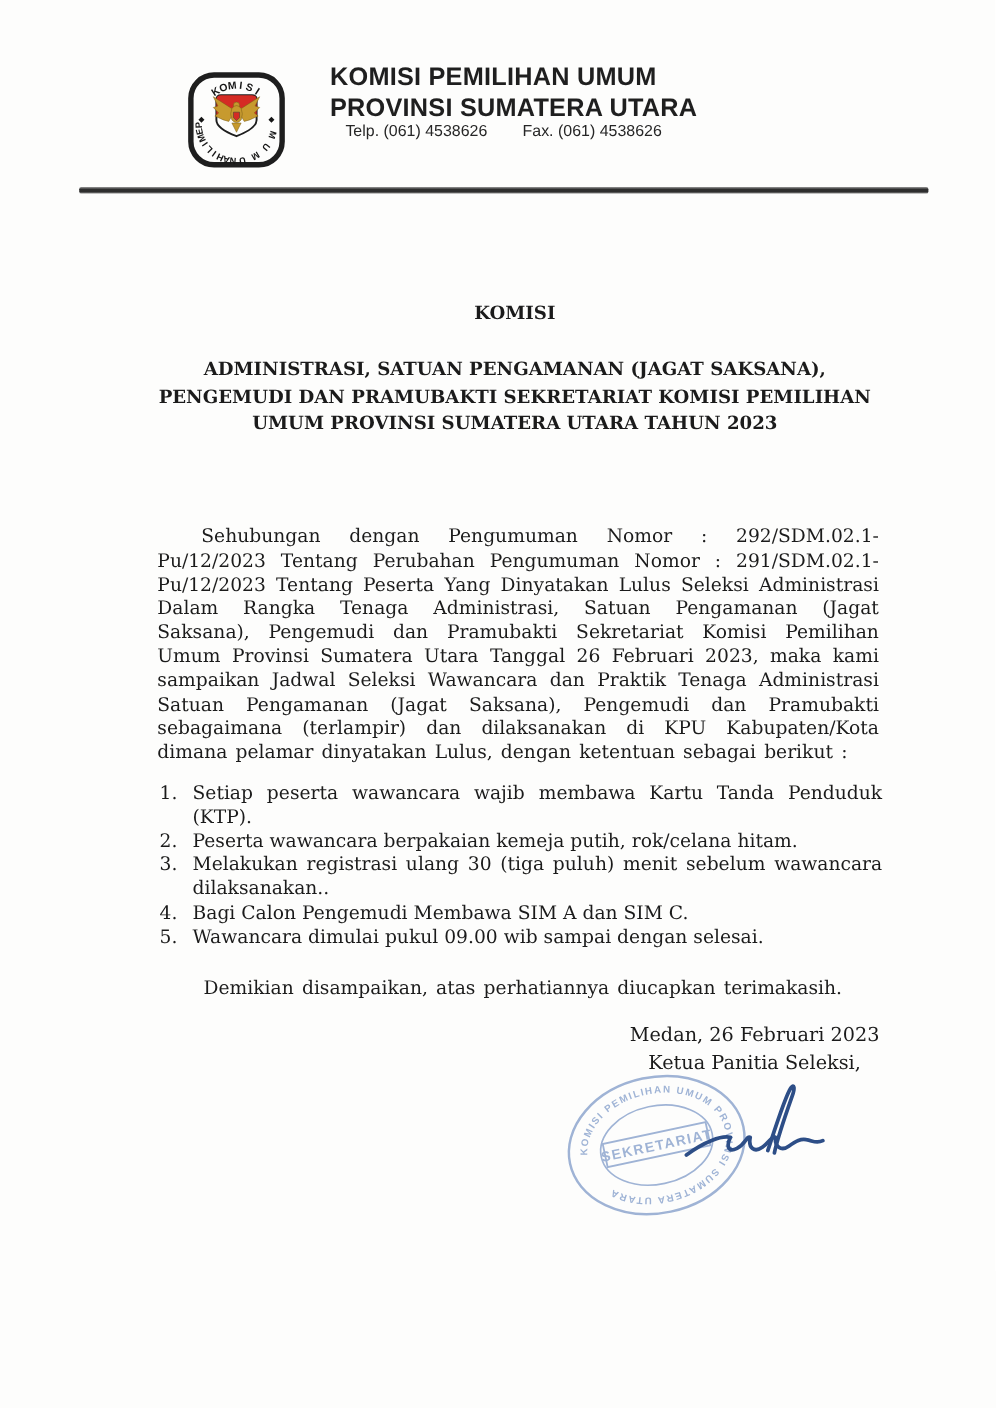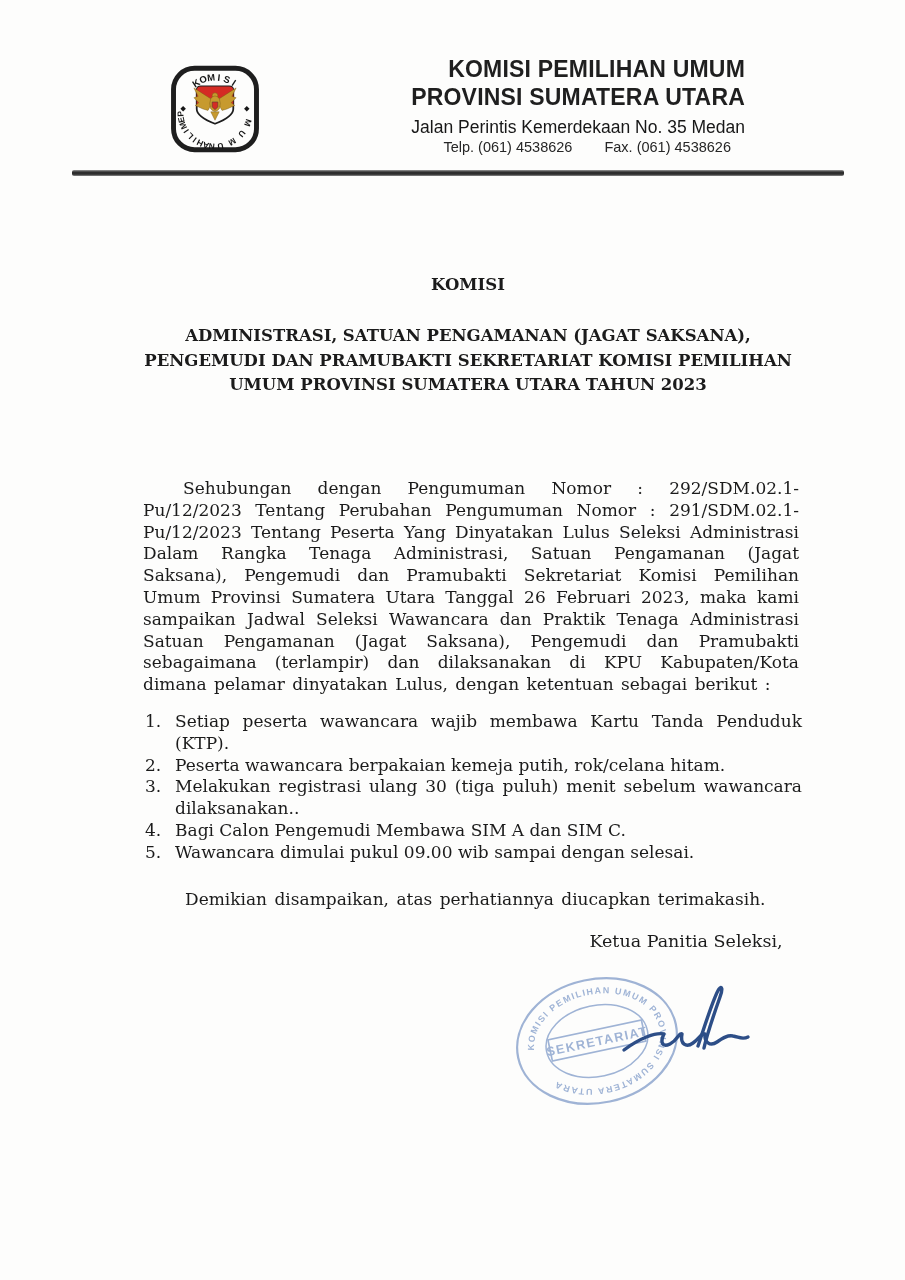--- a/index.html
+++ b/index.html
@@ -4,21 +4,21 @@
 <style>
   html,body{margin:0;padding:0;background:#ffffff;}
   .page{
     position:relative; width:905px; height:1280px; margin:0 auto;
     background:#fdfdfc; overflow:hidden;
     font-family:"DejaVu Serif", serif; color:#1b1b1b;
   }
   
   .logo{position:absolute; left:170px; top:62px; width:90px; height:94px;}
   .logo svg{width:100%; height:100%; display:block;}
-  .lh-text{position:absolute; left:300px; top:55px; width:445px; text-align:right;
+  .lh-text{position:absolute; left:300px; top:55px; width:445px; text-align:left;
     font-family:"Liberation Sans", sans-serif; color:#1f1f1f;}
   .org{font-size:23px; line-height:28px; font-weight:700; letter-spacing:.2px;}
   .addr{margin-top:5px; font-size:17.5px; line-height:22px; font-weight:400; color:#171717;}
   .telfax{font-size:14.5px; line-height:19px; color:#262626;}
   .telfax span{margin:0 14px;}
   .rule{position:absolute; left:72px; top:170px; width:772px; height:6px;
     background:linear-gradient(#9a9a9a,#2e2e2e 35%,#2e2e2e 70%,#8a8a8a);
     border-radius:2px;}
   
   .center-col{position:absolute; left:90px; width:756px; text-align:center;}
@@ -93,21 +93,20 @@
             <text x="71.03955092681039" y="110.6459753267812" text-anchor="middle" font-size="12" class="logo-ring-letter" transform="rotate(171 71.03955092681039 110.6459753267812)">U</text>
             <text x="86.5" y="105.17114317029974" text-anchor="middle" font-size="12" class="logo-ring-letter" transform="rotate(150 86.5 105.17114317029974)">M</text>
             <text x="98.97156826556369" y="94.51941759724268" text-anchor="middle" font-size="12" class="logo-ring-letter" transform="rotate(129 98.97156826556369 94.51941759724268)">U</text>
             <text x="106.79754323328191" y="80.10576474687264" text-anchor="middle" font-size="12" class="logo-ring-letter" transform="rotate(108 106.79754323328191 80.10576474687264)">M</text>
           </g>
       </svg>
     </div>
     <div class="lh-text">
       <div class="org">KOMISI PEMILIHAN UMUM</div>
       <div class="org">PROVINSI SUMATERA UTARA</div>
-      <div class="addr">Jalan Perintis Kemerdekaan No. 35 Medan</div>
       <div class="telfax">
         <span>Telp. (061) 4538626</span>
         <span>Fax. (061) 4538626</span>
       </div>
     </div>
   </header>
   <div class="rule"></div>
 
   <div class="center-col doc-about">KOMISI</div>
   <div class="center-col subject">
@@ -122,20 +121,21 @@
     <li>Setiap peserta wawancara wajib membawa Kartu Tanda Penduduk (KTP).</li>
     <li>Peserta wawancara berpakaian kemeja putih, rok/celana hitam.</li>
     <li>Melakukan registrasi ulang 30 (tiga puluh) menit sebelum wawancara dilaksanakan..</li>
     <li>Bagi Calon Pengemudi Membawa SIM A dan SIM C.</li>
     <li>Wawancara dimulai pukul 09.00 wib sampai dengan selesai.</li>
   </ol>
 
   <p class="para closing">Demikian disampaikan, atas perhatiannya diucapkan terimakasih.</p>
 
   <div class="date-block">
+    <div>Medan, 26 Februari 2023</div>
     <div>Ketua Panitia Seleksi,</div>
   </div>
 
   <div class="stamp">
     <svg viewBox="0 0 190 150" xmlns="http://www.w3.org/2000/svg" aria-hidden="true">
       <g transform="rotate(-12 95 75)">
         <ellipse cx="95" cy="75" rx="86" ry="66" class="stamp-line" style="stroke-width:2.4"></ellipse>
         <ellipse cx="95" cy="75" rx="55" ry="38" class="stamp-line" style="stroke-width:1.6"></ellipse>
         <path id="stampring" d="M 27,75 a 68,50 0 1 1 136,0 a 68,50 0 1 1 -136,0" fill="none"></path>
         <text class="stamp-text" style="font-size:9.5px; letter-spacing:1.6px">

